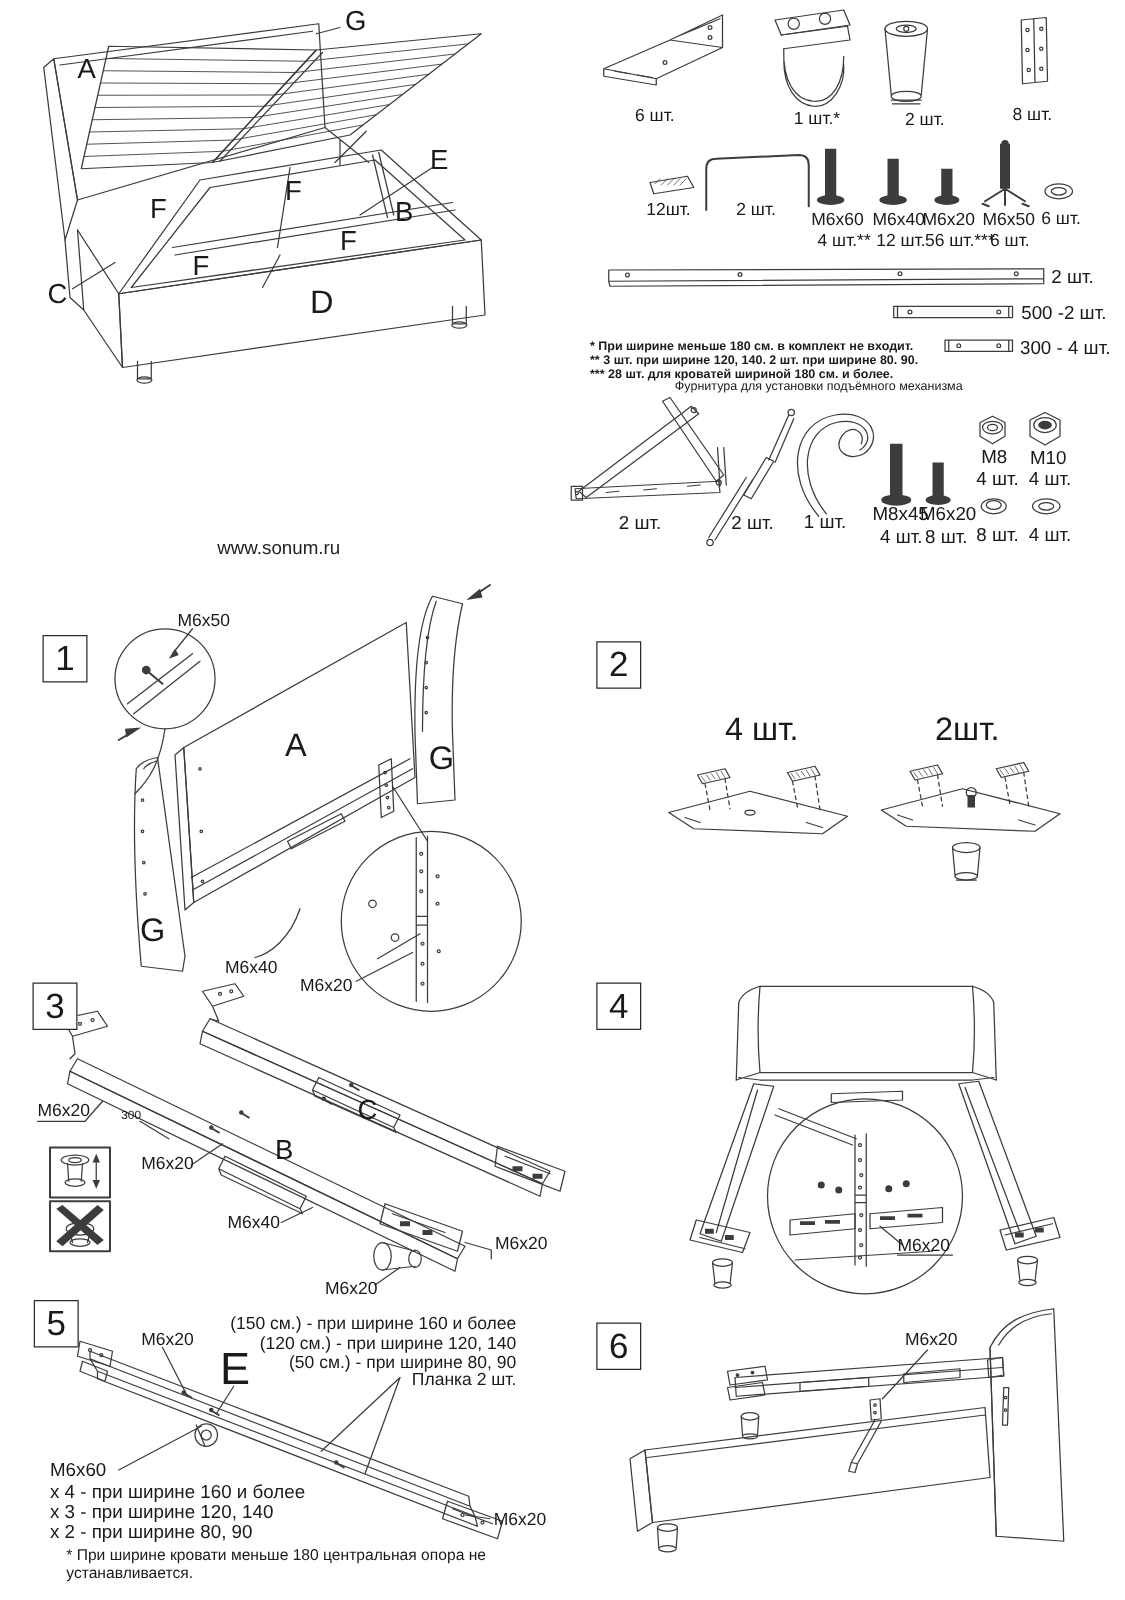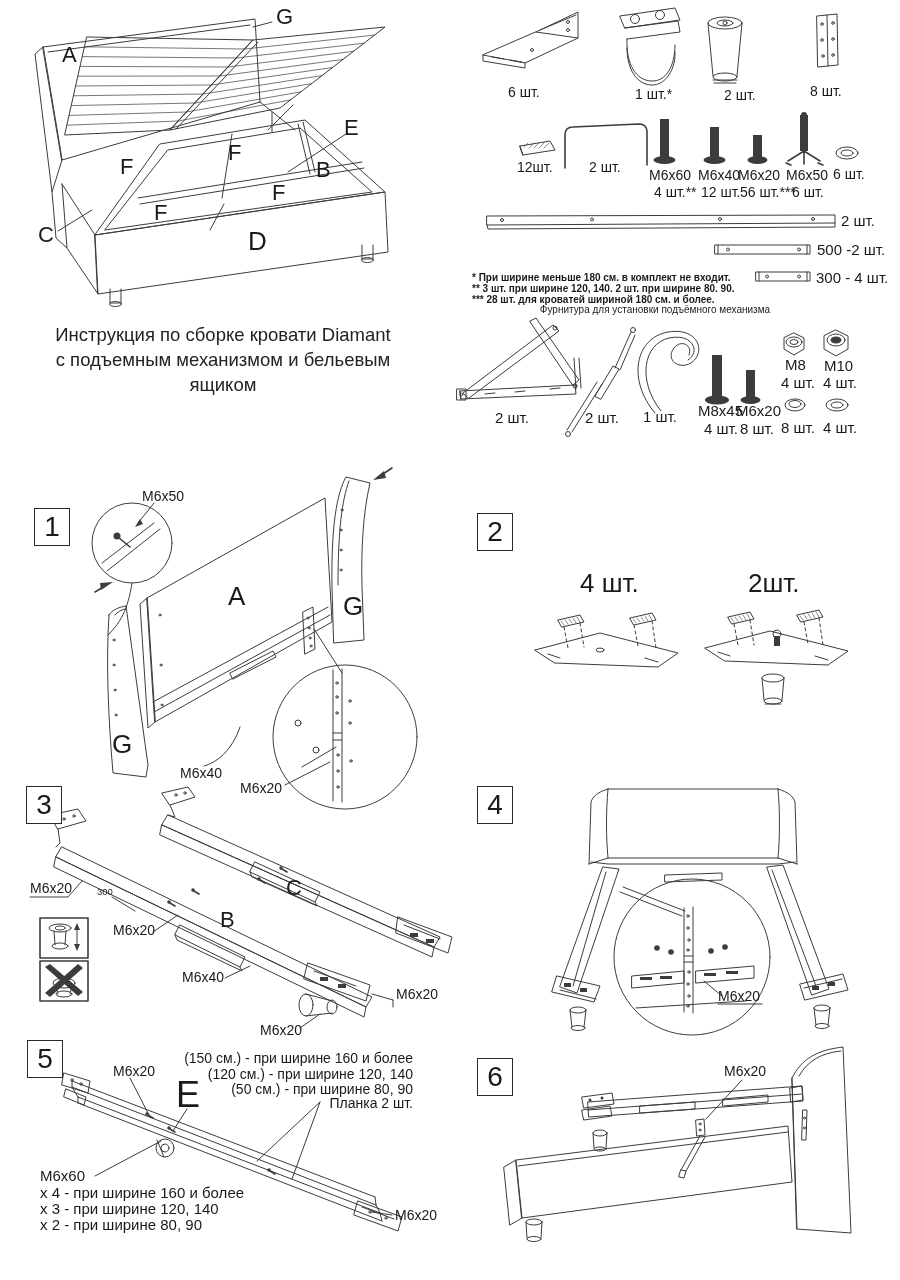--- a/index.html
+++ b/index.html
@@ -245,24 +245,21 @@
         <ellipse class="ln" cx="340" cy="86" rx="6" ry="3.5"></ellipse>
     </g>
     <text class="t15" x="326" y="115">8 шт.</text>
     <g>
       <ellipse class="ln" cx="382" cy="87" rx="11" ry="6"></ellipse>
         <ellipse class="ln" cx="382" cy="87" rx="6" ry="3"></ellipse>
     </g>
     <text class="t15" x="368" y="115">4 шт.</text>
   </svg>
 
-  <div class="title">
-    <div>Инструкция по сборке кровати Diamant</div>
-    <div>с подъемным механизмом и бельевым ящиком</div>
-  </div>
+  <div class="site">www.sonum.ru</div>
 
   <div class="stepbox" style="left:34px;top:508px">1</div>
   <div class="stepbox" style="left:477px;top:513px">2</div>
   <div class="stepbox" style="left:26px;top:786px">3</div>
   <div class="stepbox" style="left:477px;top:786px">4</div>
   <div class="stepbox" style="left:27px;top:1040px">5</div>
   <div class="stepbox" style="left:477px;top:1058px">6</div>
 
   <svg class="abs" style="left:80px;top:465px" width="380" height="345" viewBox="0 0 380 345">
 
@@ -557,14 +554,15 @@
     <path class="ln" d="M56,120 L328,86 L332,142 L62,178 Z M58,126 L328,92"></path>
     <path class="ln" d="M44,127 L56,120 L62,178 L50,185 Z"></path>
     <ellipse class="ln" cx="74" cy="182" rx="8" ry="3"></ellipse>
       <path class="ln" d="M66,182 L67,198 M82,182 L81,198"></path>
       <ellipse class="ln" cx="74" cy="199" rx="7" ry="2.5"></ellipse>
 
     <path class="ln" d="M282,40 L246,79"></path>
     <text class="t14" x="264" y="36">M6x20</text>
   </svg>
 
+  <div class="footnote">* При ширине кровати меньше 180 центральная опора не устанавливается.</div>
 
 </div>
 
 </body></html>

